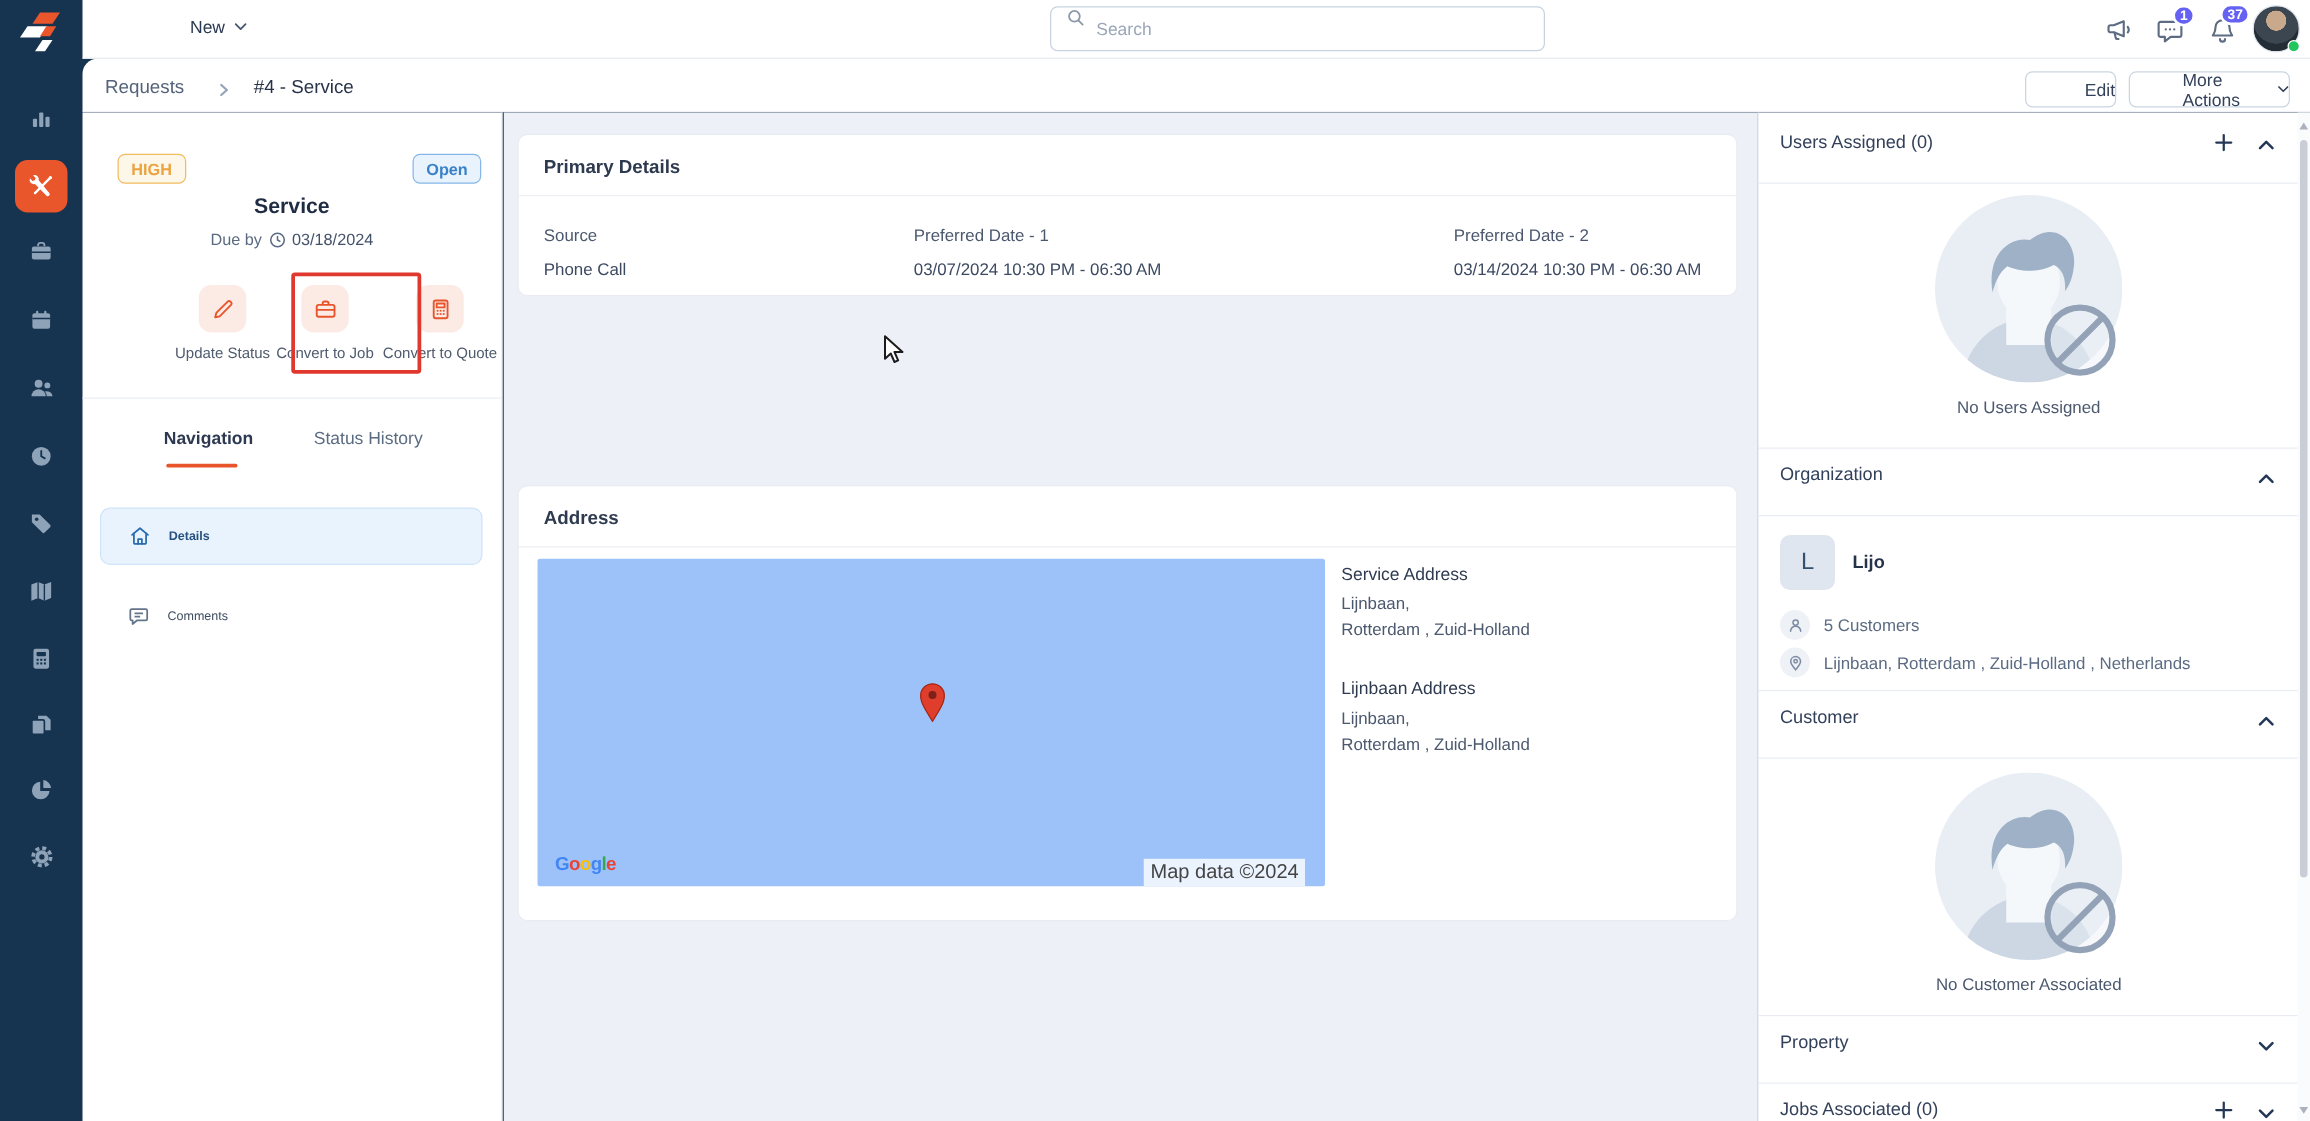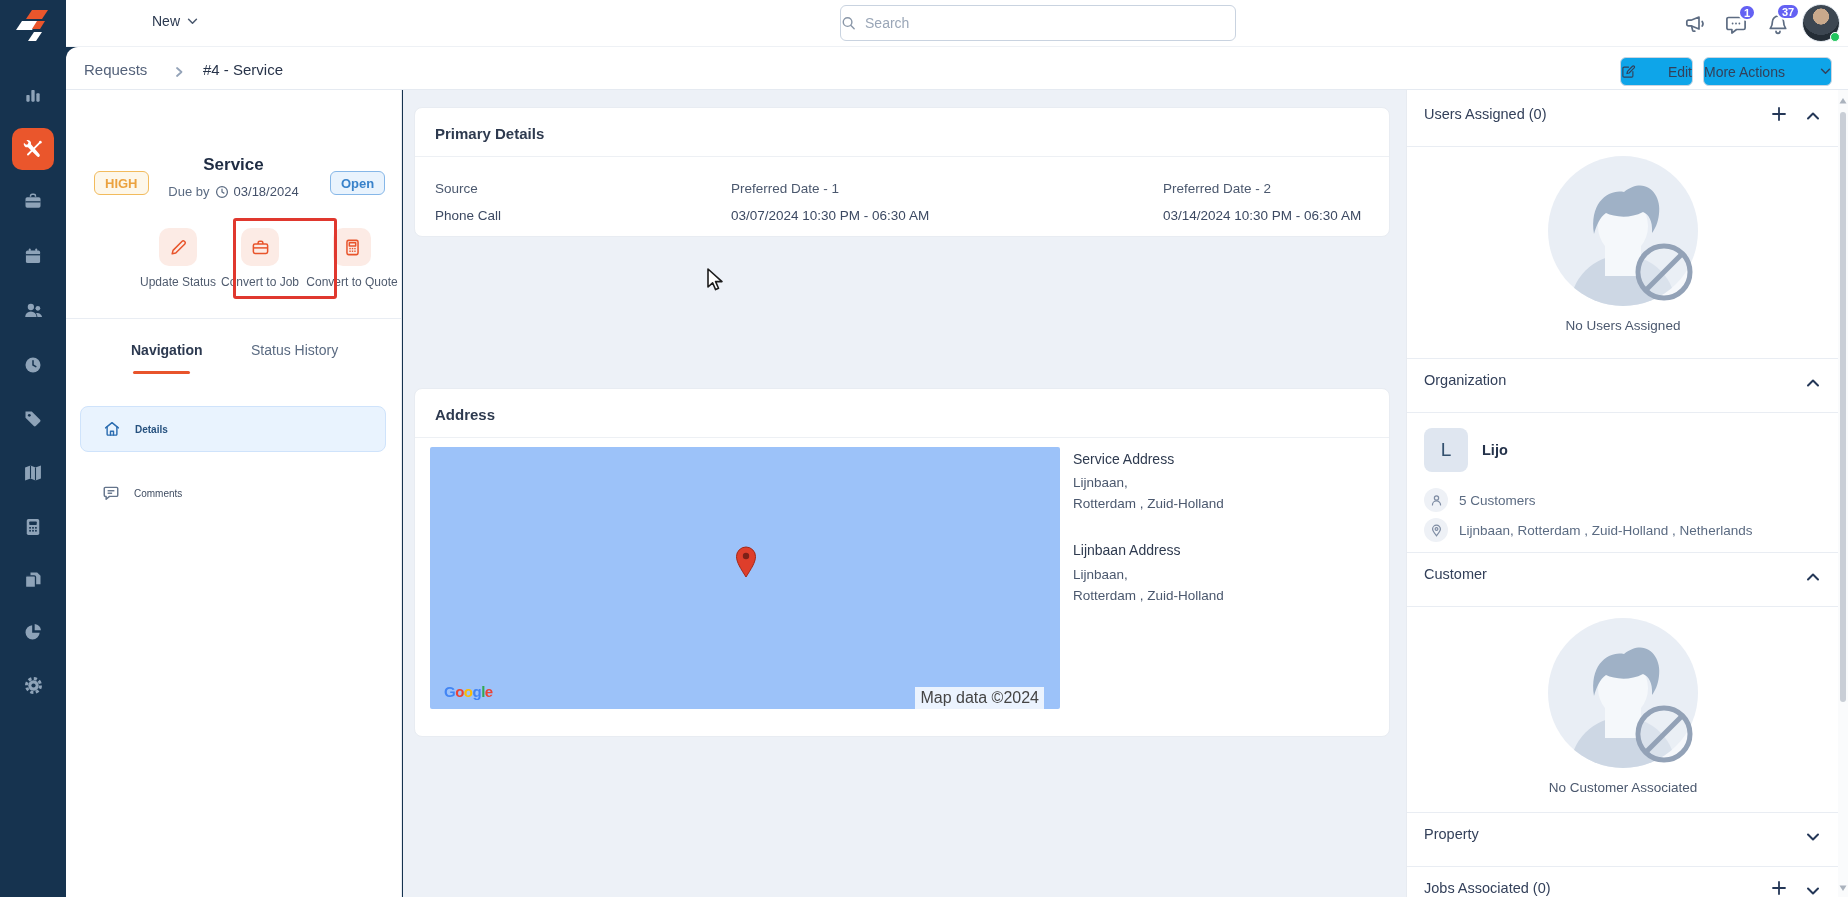--- a/index.html
+++ b/index.html
@@ -14,45 +14,45 @@
   svg { display:block; }
 
   
   .topbar { left:66px; top:0; right:0; height:47px; background:#fff; border-bottom:1px solid #eef1f5; }
   .logo-z { left:10px; top:5px; width:44px; height:40px; }
   .acme { left:80px; top:5px; width:72px; text-align:center; }
   .acme-main { font-size:19px; font-weight:bold; font-style:italic; color:#d93025; letter-spacing:0.5px; line-height:20px;
     text-shadow:-1px -1px 0 #1d1d1d, 1px -1px 0 #1d1d1d, -1px 1px 0 #1d1d1d, 1px 1px 0 #1d1d1d;margin-top:44px; }
   .acme-sub { font-size:7px; font-weight:bold; color:#d93025; background:#1d1d1d; border-radius:2px; padding:1px 2px; letter-spacing:1.2px; margin-top:1px; }
   .new-btn { left:152px; top:13px; display:flex; align-items:center; gap:7px; font-size:14px; color:#2b3950; cursor:pointer; }
-  .search-box { left:840px; top:5px; width:396px; height:36px; border:1px solid #c9d3e0; border-radius:6px; background:#fff; display:flex; align-items:center; padding:0 0; gap:9px; color:#8a97a8; }
+  .search-box { left:840px; top:5px; width:396px; height:36px; border:1px solid #c9d3e0; border-radius:6px; background:#fff; display:flex; padding:0 12px; gap:9px; color:#8a97a8; }
   .search-box input { border:none; outline:none; font-size:14px; width:100%; background:transparent; font-family:"Liberation Sans",sans-serif; color:#33405a; }
   .search-box input::placeholder { color:#9aa6b7; }
   .top-icon { top:12px; width:24px; height:24px; color:#5d6c82; cursor:pointer; }
   .mini-badge { background:#6461f3; color:#fff; font-size:11px; font-weight:bold; border-radius:9px; min-width:17px; height:17px; padding:0 4px; display:flex; align-items:center; justify-content:center; border:2px solid #fff; }
   .avatar-top { left:1802px; top:4px; width:38px; height:38px; border-radius:50%;
     background:radial-gradient(circle at 50% 32%, #c9a98c 0 26%, #3c4651 27% 60%, #242d36 61%); border:1px solid #dfe5ec; }
   .online-dot { left:1830px; top:32px; width:10px; height:10px; border-radius:50%; background:#22c55e; border:1.5px solid #fff; }
 
   
   .crumbbar { left:66px; top:47px; right:0; height:43px; background:#fff; border-bottom:1px solid #e5eaf1; border-top-left-radius:12px; }
   .crumb-parent { left:84px; top:61px; font-size:15px; color:#54627a; cursor:pointer; }
   .crumb-sep { left:173px; top:66px; width:12px; height:12px; color:#94a3b8; }
   .crumb-current { left:203px; top:61px; font-size:15px; color:#273349; font-weight:500; }
-  .btn { border:1px solid #cbd5e1; border-radius:6px; background:#0ea5e9; display:flex; align-items:center; justify-content:space-between; gap:8px; font-size:14px; color:#33405a; cursor:pointer; }
+  .btn { border:1px solid #cbd5e1; border-radius:6px; background:#ffffff; display:flex; align-items:center; justify-content:flex-end; gap:8px; font-size:14px; color:#33405a; cursor:pointer;padding-left:42px; }
   .edit-btn { left:1620px; top:57px; width:73px; height:29px; }
   .more-btn { left:1703px; top:57px; width:129px; height:29px; }
 
   
   .rail-icon { left:13px; width:40px; height:40px; display:flex; align-items:center; justify-content:center; color:#8ea3b8; cursor:pointer; }
   .rail-active { left:12px; top:128px; width:42px; height:42px; background:#ea562c; border-radius:10px; display:flex; align-items:center; justify-content:center; color:#fff; cursor:pointer; }
 
   
   .req-panel { left:66px; top:90px; width:336px; bottom:0; background:#fff; border-right:1px solid #e7ebf1; }
-  .pill { position:absolute; height:24px; border-radius:6px; font-size:13px; font-weight:bold; display:flex; align-items:center; justify-content:center; padding:0 10px;margin-top:48px; }
+  .pill { position:absolute; height:24px; border-radius:6px; font-size:13px; font-weight:bold; display:flex; align-items:center; justify-content:center; padding:0 10px; }
   .pill-high { left:28px; top:33px; color:#eba23f; border:1.5px solid #f2bb5d; background:#fdf7ea; }
   .pill-open { left:264px; top:33px; color:#3982ca; border:1.5px solid #86b7e8; background:#e9f3fd; }
   .req-title { left:0; top:65px; width:100%; text-align:center; font-size:17px; font-weight:bold; color:#1f2c43; }
   .req-due { left:0; top:94px; width:100%; display:flex; align-items:center; justify-content:center; gap:5px; font-size:13px; color:#5b6b82; }
   .req-due b { color:#44516a; font-weight:normal; }
   .action-col { position:absolute; top:138px; width:96px; display:flex; flex-direction:column; align-items:center; gap:9px; cursor:pointer; }
   .action-ico { width:38px; height:38px; border-radius:10px; background:#fcebe5; color:#e8542b; display:flex; align-items:center; justify-content:center; }
   .action-lbl { font-size:12px; color:#4f5b6e; white-space:nowrap; }
   .hl-red { left:167px; top:128px; width:104px; height:81px; border:3px solid #e0382e; border-radius:3px; pointer-events:none; }
   .panel-div { left:0; top:228px; width:100%; height:1px; background:#e9edf3; }

